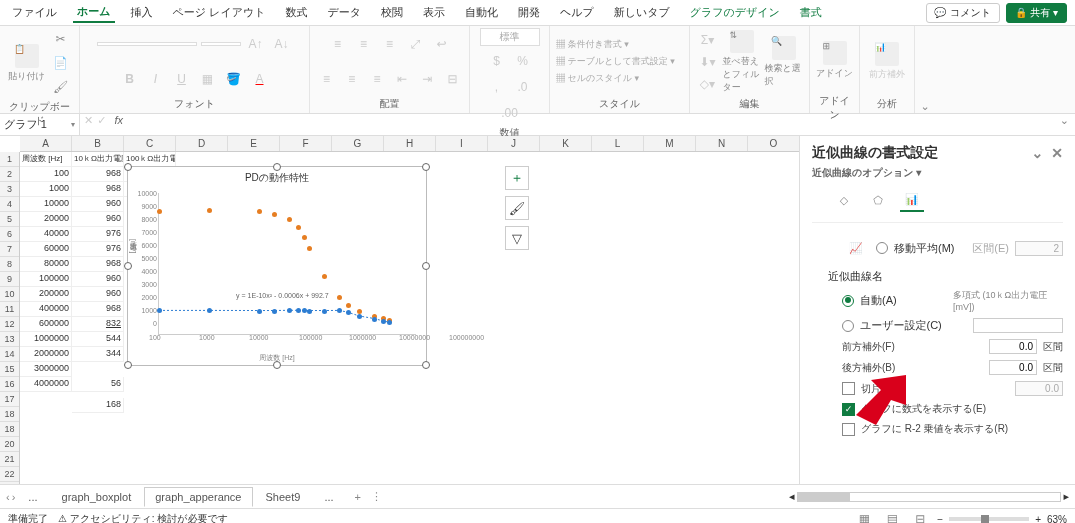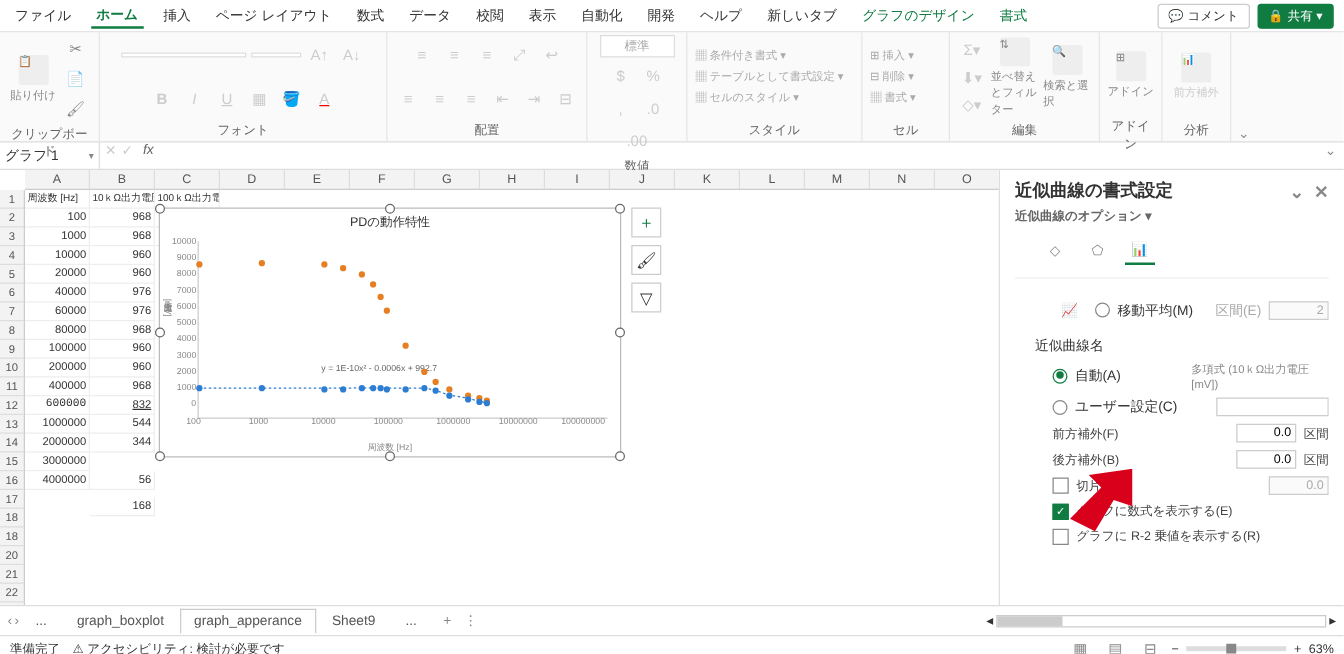--- a/index.html
+++ b/index.html
@@ -28,21 +28,21 @@
 .formula-input { flex: 1; padding: 2px 4px; }
 .sheet-area { display: flex; height: 348px; }
 .grid-wrap { width: 800px; position: relative; overflow: hidden; border-right: 1px solid #ddd; }
 .col-headers { display: flex; position: absolute; top: 0; left: 20px; height: 16px; background: #f3f3f3; border-bottom: 1px solid #ccc; }
 .col-h { width: 52px; text-align: center; font-size: 10px; border-right: 1px solid #ddd; line-height: 15px; color: #555; }
 .row-headers { position: absolute; top: 16px; left: 0; width: 20px; background: #f3f3f3; border-right: 1px solid #ccc; }
 .row-h { height: 15px; text-align: center; font-size: 9px; border-bottom: 1px solid #ddd; line-height: 14px; color: #555; }
 .cells { position: absolute; top: 16px; left: 20px; }
 .cell { position: absolute; width: 52px; height: 15px; border-right: 1px solid #eee; border-bottom: 1px solid #eee; font-size: 9px; padding: 1px 2px; text-align: right; overflow: hidden; white-space: nowrap; }
 .cell.hdr { text-align: left; font-size: 8px; }
-.chart-object { position: absolute; left: 127px; top: 30px; width: 370px; height: 200px; background: #fff; border: 1px solid #bbb; }
+.chart-object { position: absolute; left: 127px; top: 30px; width: 300px; height: 200px; background: #fff; border: 1px solid #bbb; }
 .chart-handle { position: absolute; width: 8px; height: 8px; background: #fff; border: 1.5px solid #666; border-radius: 50%; }
 .chart-title { text-align: center; font-size: 10px; padding: 4px; }
 .plot-area { position: absolute; left: 30px; top: 26px; right: 10px; bottom: 30px; border-left: 1px solid #ccc; border-bottom: 1px solid #ccc; }
 .chart-floats { position: absolute; left: 505px; top: 30px; display: flex; flex-direction: column; gap: 6px; }
 .chart-float { width: 24px; height: 24px; border: 1px solid #ccc; background: #fff; display: flex; align-items: center; justify-content: center; font-size: 13px; }
 .side-panel { flex: 1; padding: 8px 12px; font-size: 11px; }
 .panel-title { font-size: 14px; font-weight: bold; display: flex; align-items: center; }
 .panel-title .close { margin-left: auto; display: flex; gap: 8px; color: #888; }
 .panel-sub { font-size: 10px; font-weight: bold; color: #666; margin: 4px 0 8px; }
 .panel-icons { display: flex; gap: 10px; margin-bottom: 10px; padding-left: 20px; }
@@ -158,28 +158,20 @@
     <div class="group-label">数値</div>
   </div>
   <div class="group" style="width:140px">
     <div class="group-body" style="flex-direction:column;align-items:flex-start;font-size:9px;color:#aaa">
       <div>▦ <span>条件付き書式</span> ▾</div>
       <div>▦ <span>テーブルとして書式設定</span> ▾</div>
       <div>▦ <span>セルのスタイル</span> ▾</div>
     </div>
     <div class="group-label">スタイル</div>
   </div>
-  <div class="group" style="width:70px">
-    <div class="group-body" style="flex-direction:column;align-items:flex-start;font-size:9px;color:#aaa">
-      <div>⊞ <span>挿入</span> ▾</div>
-      <div>⊟ <span>削除</span> ▾</div>
-      <div>▦ <span>書式</span> ▾</div>
-    </div>
-    <div class="group-label">セル</div>
-  </div>
   <div class="group" style="width:120px">
     <div class="group-body">
       <div style="display:flex;flex-direction:column;font-size:11px;color:#aaa">
         <span class="ribbtn disabled">Σ▾</span>
         <span class="ribbtn disabled">⬇▾</span>
         <span class="ribbtn disabled">◇▾</span>
       </div>
       <div class="bigbtn">
           <div class="icon">⇅</div>
           <span>並べ替えとフィルター</span>
@@ -286,21 +278,21 @@
         <div class="cell" style="left: 0px; top: 90px;">60000</div>
         <div class="cell" style="left: 52px; top: 90px;">976</div>
         <div class="cell" style="left: 0px; top: 105px;">80000</div>
         <div class="cell" style="left: 52px; top: 105px;">968</div>
         <div class="cell" style="left: 0px; top: 120px;">100000</div>
         <div class="cell" style="left: 52px; top: 120px;">960</div>
         <div class="cell" style="left: 0px; top: 135px;">200000</div>
         <div class="cell" style="left: 52px; top: 135px;">960</div>
         <div class="cell" style="left: 0px; top: 150px;">400000</div>
         <div class="cell" style="left: 52px; top: 150px;">968</div>
-        <div class="cell" style="left: 0px; top: 165px; font-family: Liberation Mono, monospace;">600000</div>
+        <div class="cell" style="left: 0px; top: 165px;">600000</div>
         <div class="cell" style="left: 52px; top: 165px; text-decoration: underline;">832</div>
         <div class="cell" style="left: 0px; top: 180px;">1000000</div>
         <div class="cell" style="left: 52px; top: 180px;">544</div>
         <div class="cell" style="left: 0px; top: 195px;">2000000</div>
         <div class="cell" style="left: 52px; top: 195px;">344</div>
         <div class="cell" style="left: 0px; top: 210px;">3000000</div>
         <div class="cell" style="left: 52px; top: 210px; margin-top: 36px;">168</div>
         <div class="cell" style="left: 0px; top: 225px;">4000000</div>
         <div class="cell" style="left: 52px; top: 225px;">56</div>
       </div>

